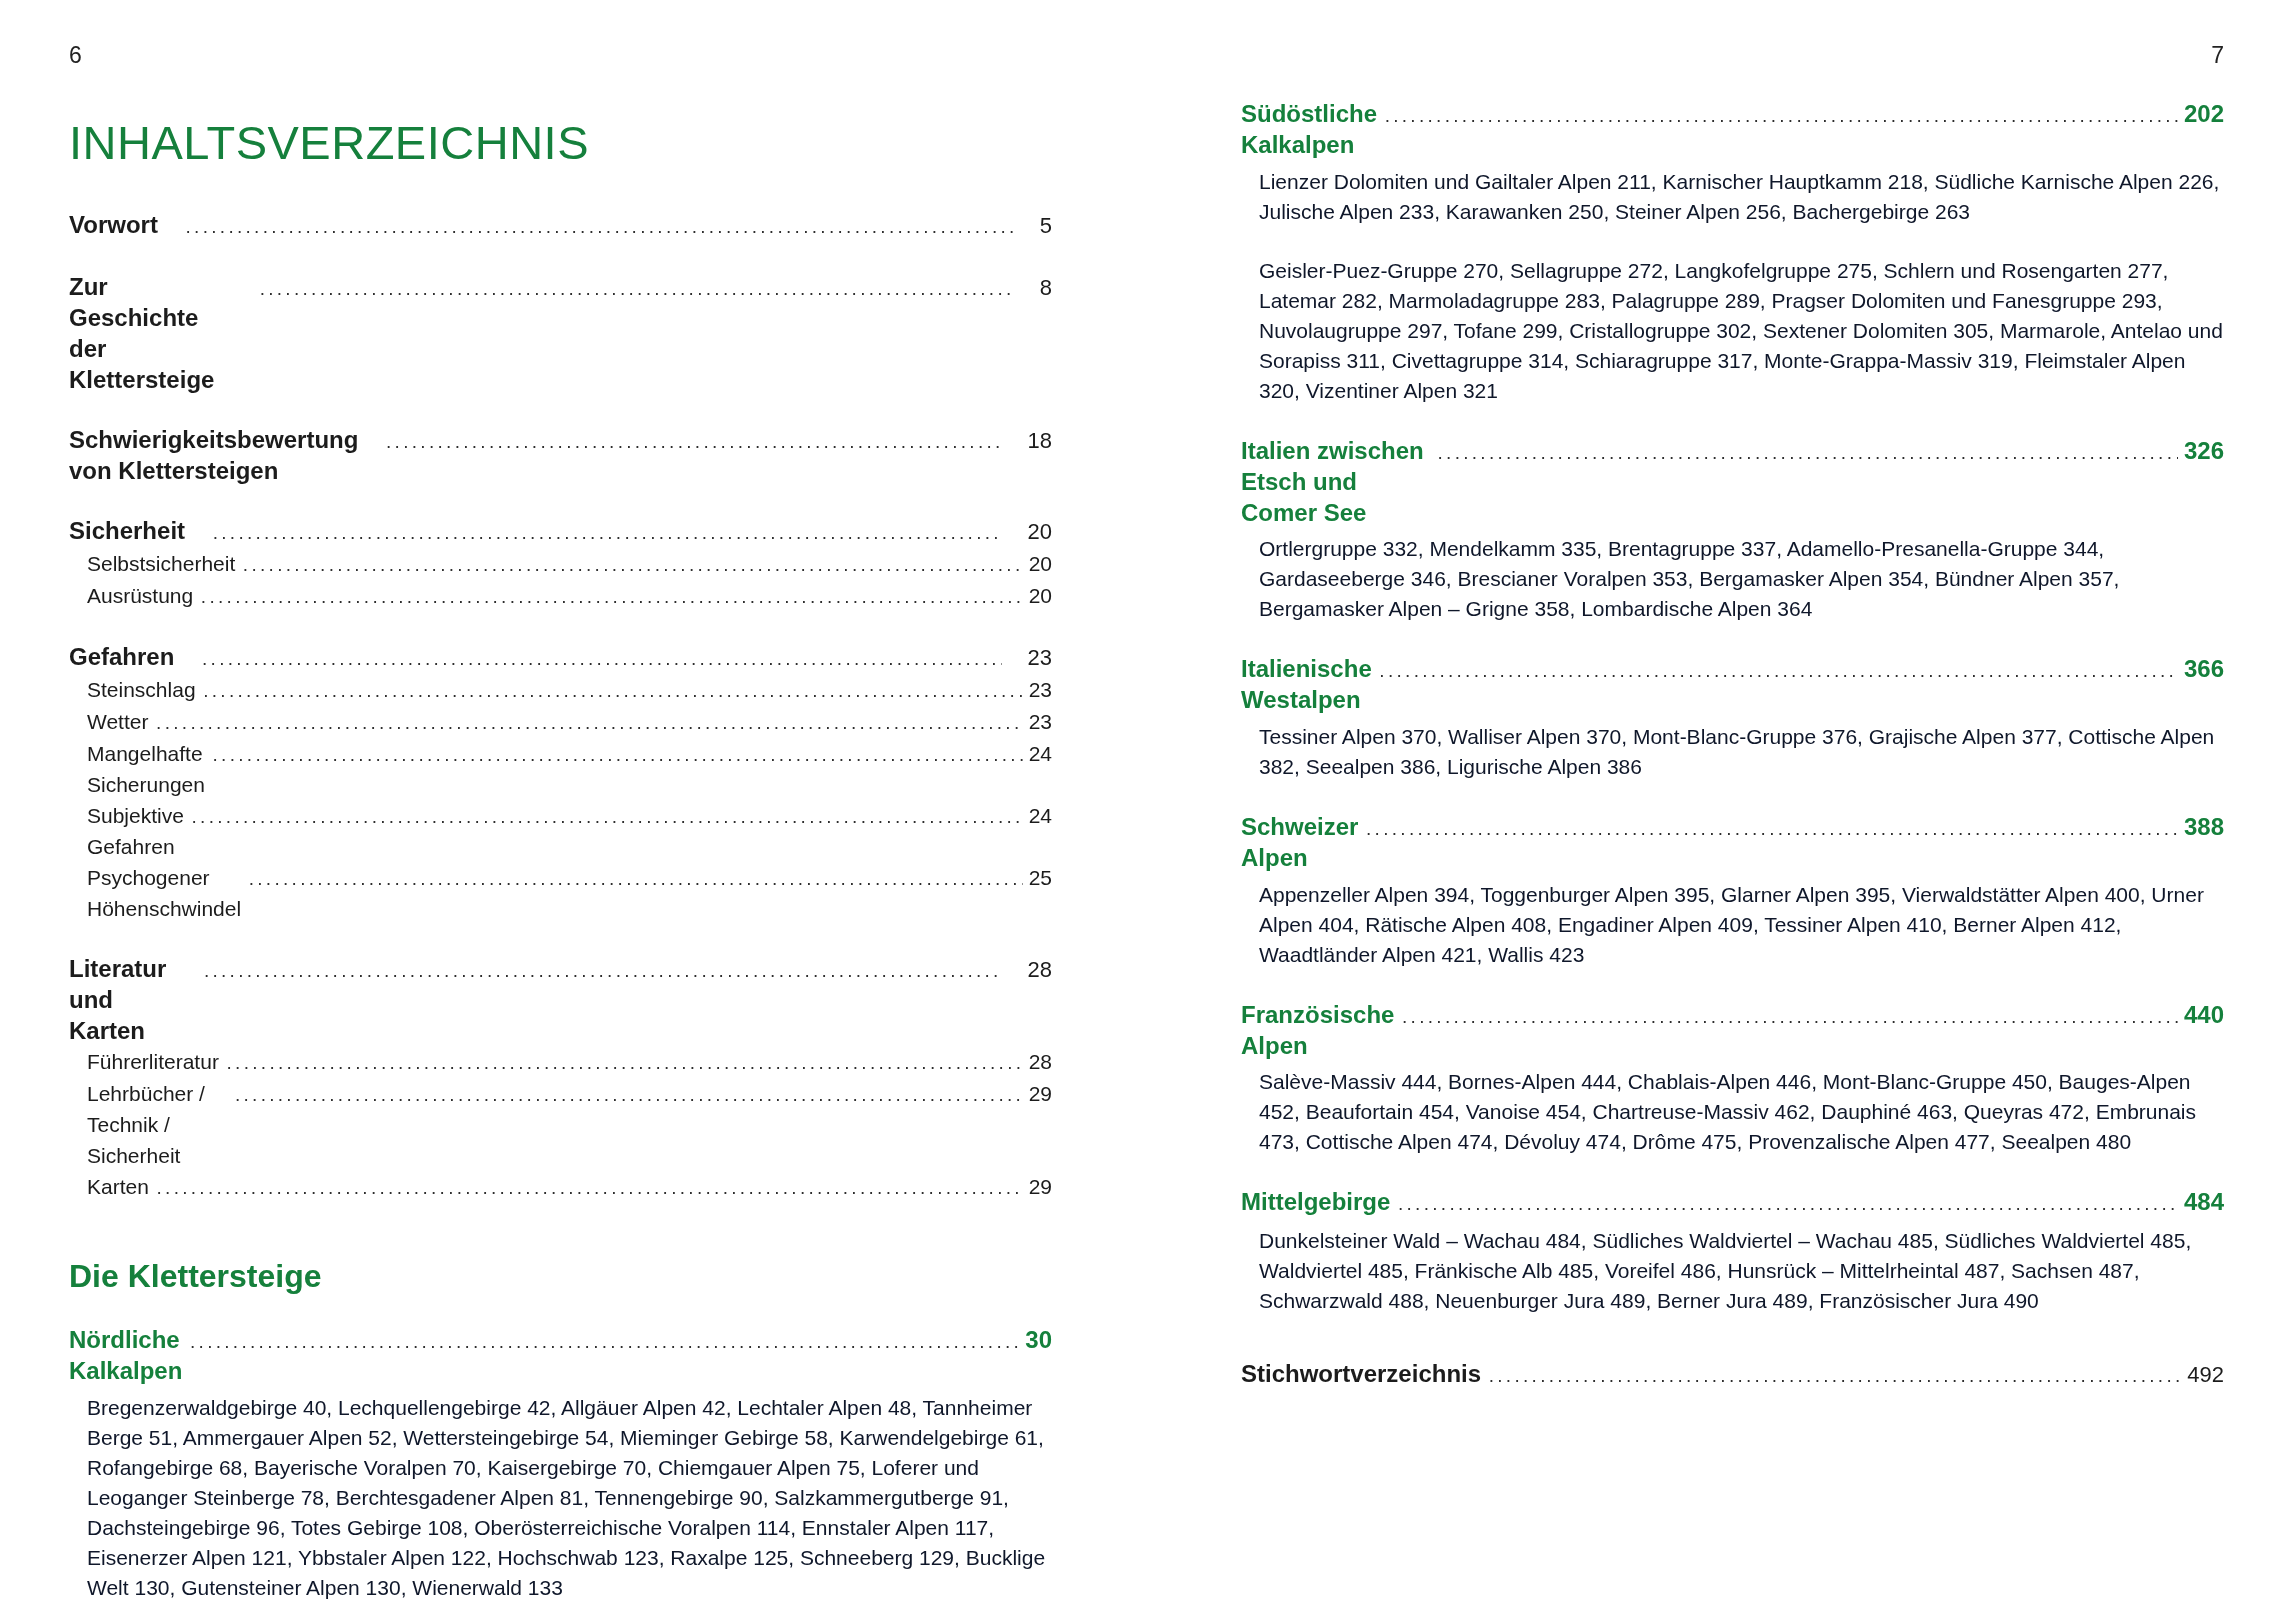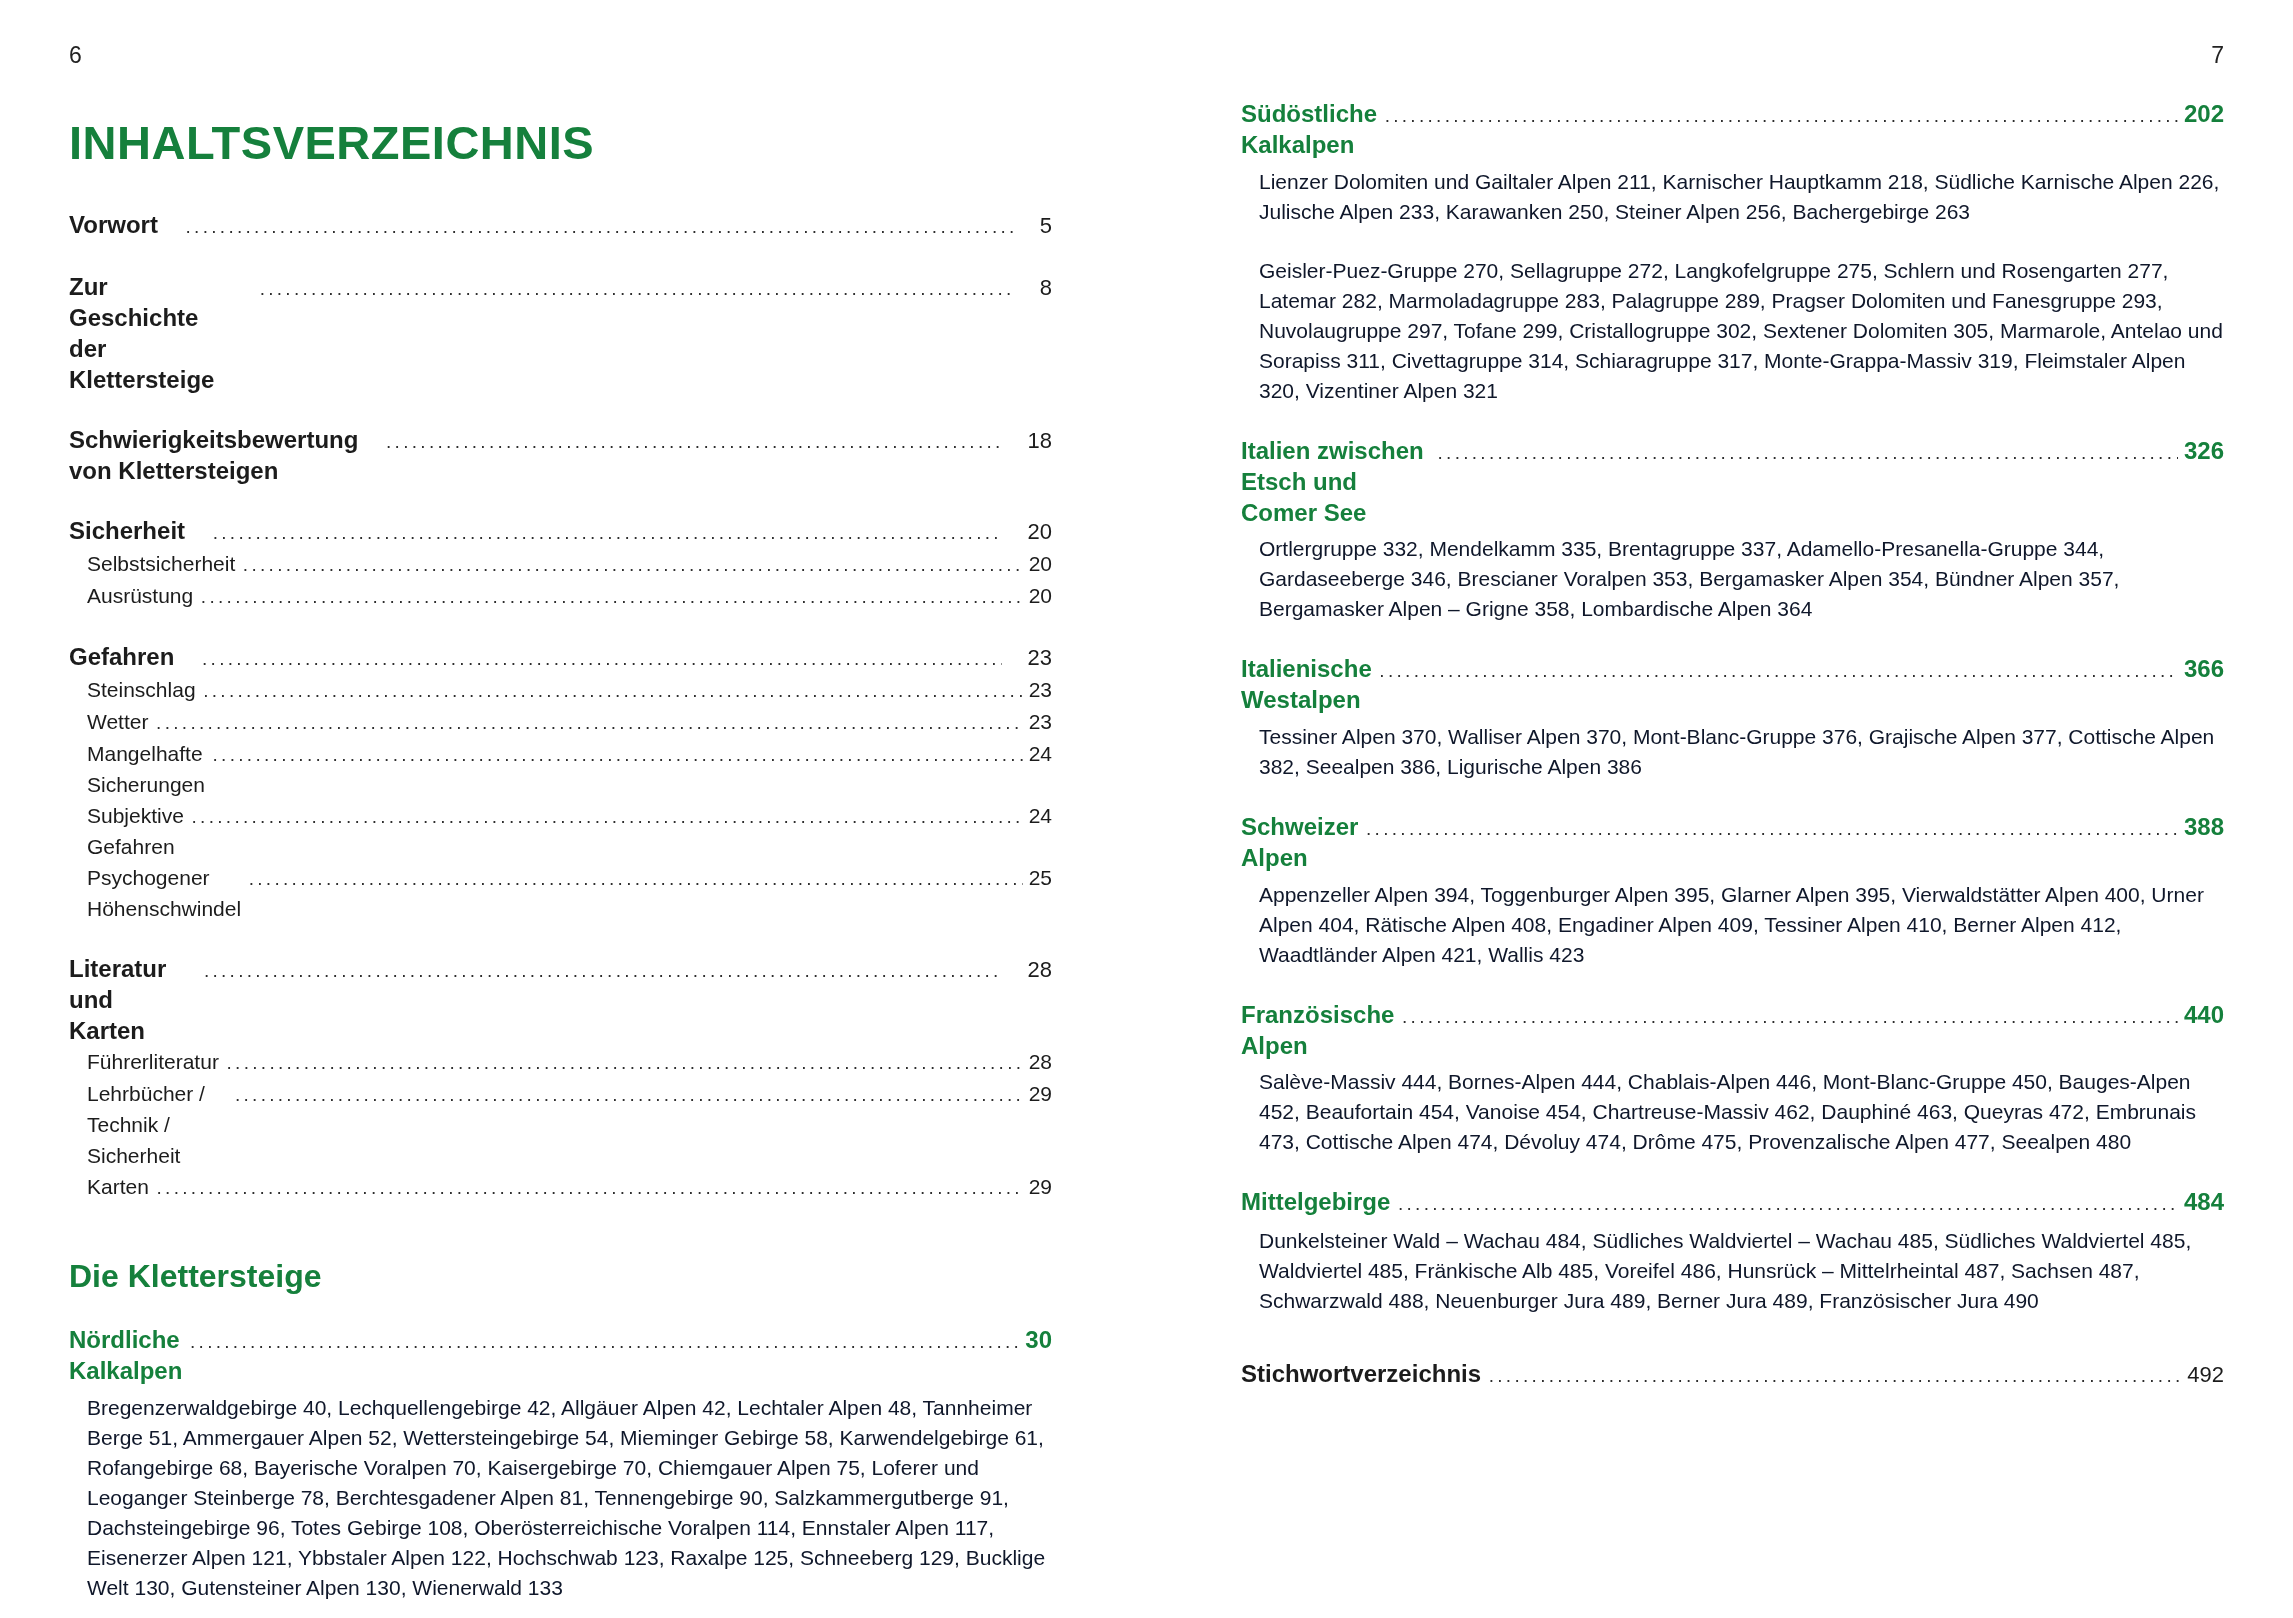--- a/index.html
+++ b/index.html
@@ -19,21 +19,21 @@
     height: 100%;
   }
   .page { width: 983px; }
   .pagenum { font-size: 23px; line-height: 27px; color: #222; }
   .page-right .pagenum { text-align: right; }
 
   .title {
     color: #15803c;
     font-size: 47px;
     line-height: 52px;
-    font-weight: 700;
+    font-weight: 400;
     letter-spacing: 0.5px;
     margin: 48px 0 40px 0;
   }
 
   .row { display: flex; align-items: baseline; }
   .row .dots {
     flex: 1 1 auto;
     min-width: 0;
     overflow: hidden;
     white-space: nowrap;

